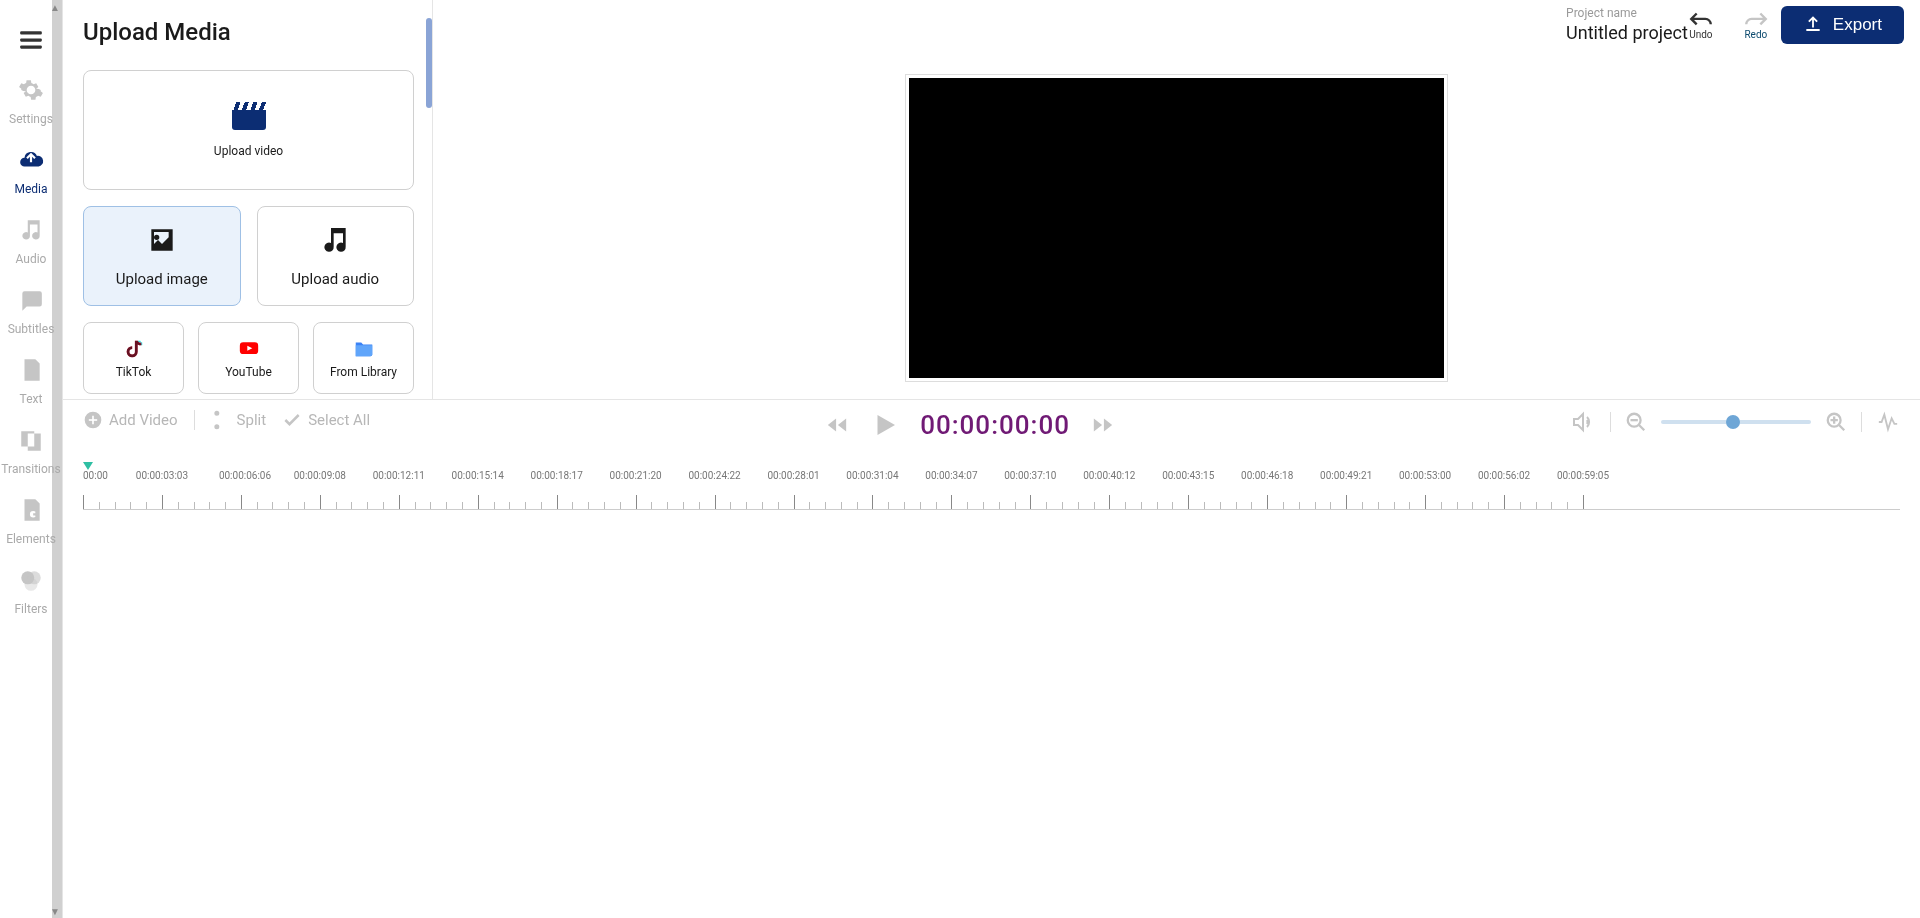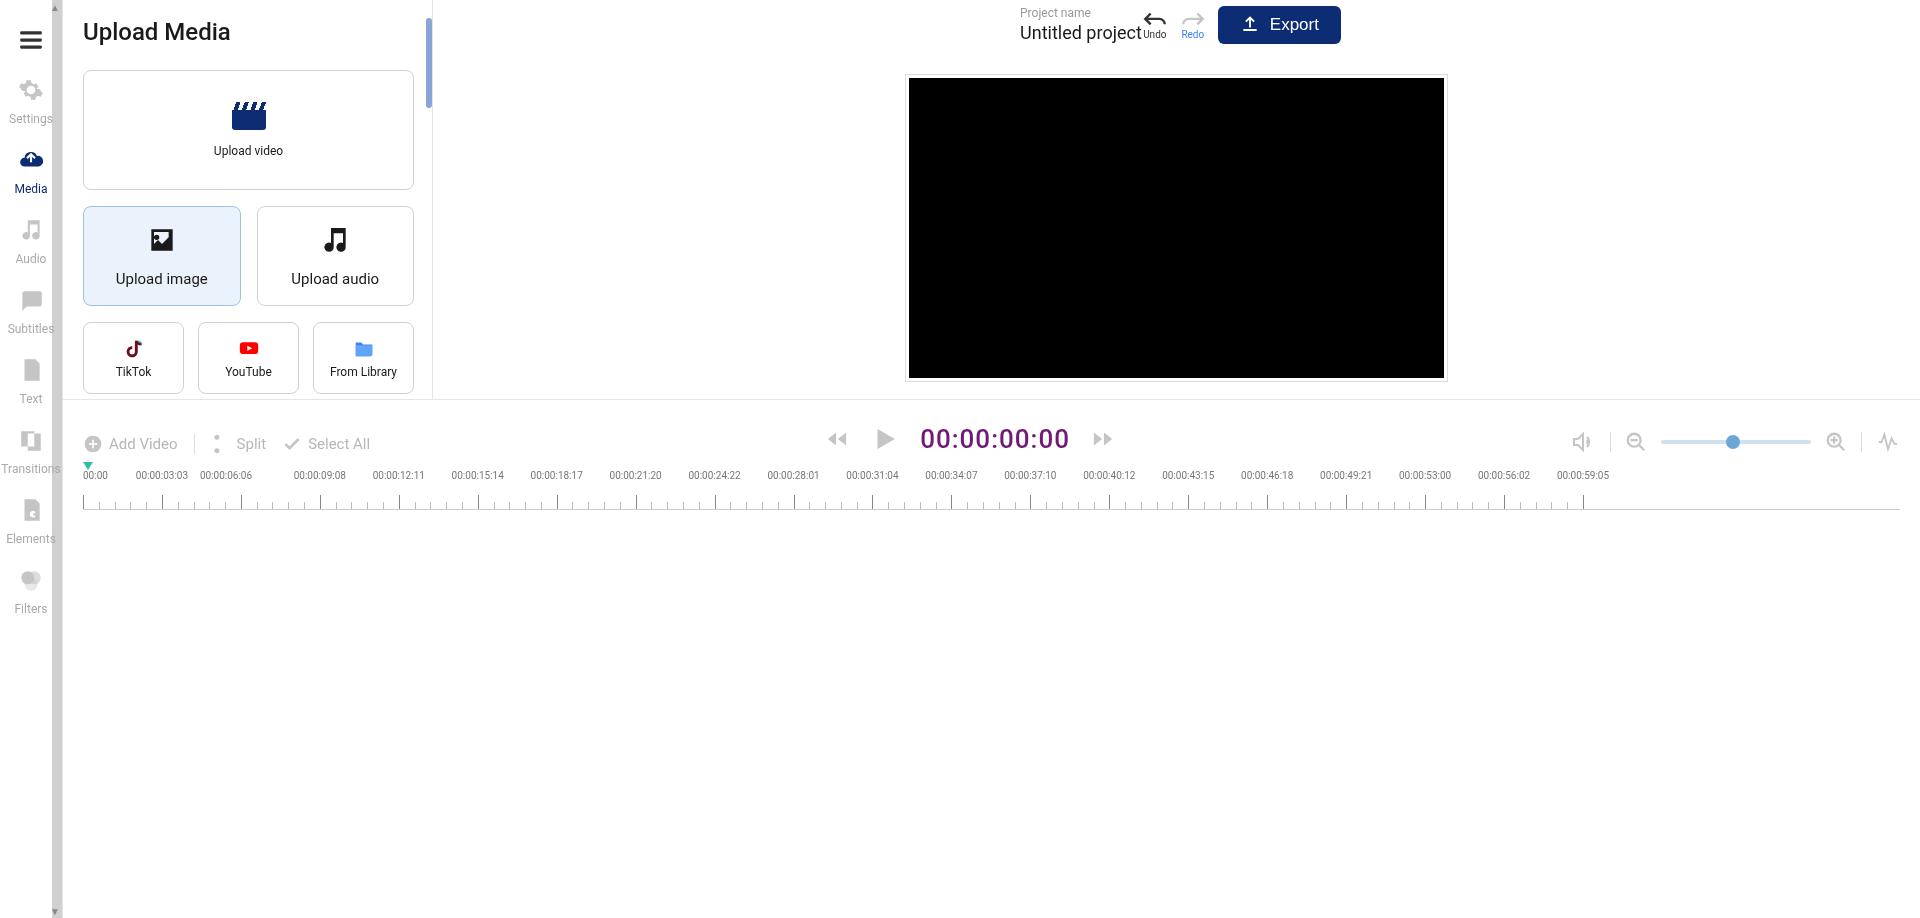--- a/index.html
+++ b/index.html
@@ -27,35 +27,35 @@
 .upload-video .clap::before { content: ""; position: absolute; top: 0; left: 0; right: 0; height: 8px; background: repeating-linear-gradient(110deg,#fff 0 4px,#0c2d73 4px 8px); }
 .upload-video .lbl { font-size: 12px; }
 .grid2 { display: grid; grid-template-columns: 1fr 1fr; gap: 16px; margin-bottom: 16px; }
 .card { border: 1px solid #d0d0d0; border-radius: 8px; height: 100px; display: flex; flex-direction: column; align-items: center; justify-content: center; gap: 10px; cursor: pointer; font-size: 15px; }
 .card.hover { background: #eaf2fb; border-color: #9fc0e5; }
 .card svg { width: 32px; height: 32px; fill: #1a1a1a; }
 .grid3 { display: grid; grid-template-columns: 1fr 1fr 1fr; gap: 14px; }
 .scard { border: 1px solid #d0d0d0; border-radius: 8px; height: 72px; display: flex; flex-direction: column; align-items: center; justify-content: center; gap: 4px; cursor: pointer; font-size: 12px; }
 .scard .ic { width: 24px; height: 24px; display: flex; align-items: center; justify-content: center; }
 .preview { flex: 1; display: flex; flex-direction: column; }
-.preview-header { display: flex; align-items: flex-start; justify-content: center; padding: 6px 16px 0 24px; height: 56px; }
+.preview-header { display: flex; align-items: flex-start; justify-content: flex-end; padding: 6px 16px 0 24px; height: 56px; }
 .proj { display: flex; flex-direction: column; gap: 2px; }
 .proj .lbl { font-size: 12px; color: #9a9a9a; }
 .proj .name { font-size: 18px; color: #1a1a1a; }
 .actions { display: flex; align-items: center; gap: 12px; }
 .ur { display: flex; flex-direction: column; align-items: center; gap: 0; cursor: pointer; font-size: 10px; color: #333; }
-.ur.disabled { color: #3b82f6; }
+.ur.disabled { color: #0c4a6e; margin-left: 17px; }
 .ur svg { width: 26px; height: 18px; fill: none; stroke: #333; stroke-width: 2.2; }
 .ur.disabled svg { stroke: #c5c5c5; }
 .export-btn { background: #0c2d73; color: #fff; border: none; border-radius: 6px; height: 38px; padding: 0 22px; font-size: 17px; font-weight: 500; display: flex; align-items: center; gap: 10px; cursor: pointer; }
 .export-btn svg { width: 20px; height: 20px; fill: none; stroke: #fff; stroke-width: 2.2; }
 .canvas-wrap { flex: 1; display: flex; align-items: center; justify-content: center; }
 .canvas { width: 535px; height: 300px; background: #000; outline: 1px solid #ddd; outline-offset: 3px; }
 .bottom { flex: 1; display: flex; flex-direction: column; padding: 10px 20px 0 20px; }
-.controls { display: flex; align-items: flex-end; height: 44px; gap: 12px; }
+.controls { display: flex; align-items: flex-start; height: 44px; gap: 12px; }
 .ctrl-left { display: flex; align-items: center; gap: 16px; color: #b7b7b7; font-size: 15px; }
 .ctrl-left .item { display: flex; align-items: center; gap: 6px; cursor: pointer; }
 .ctrl-left svg { fill: #c5c5c5; }
 .vdiv { width: 1px; height: 20px; background: #ddd; }
 .ctrl-center { flex: 1; display: flex; align-items: center; justify-content: center; gap: 20px; }
 .ctrl-center svg { fill: #c5c5c5; cursor: pointer; }
 .timecode { font-size: 26px; font-weight: 500; letter-spacing: 1px; color: #701a75; }
 .ctrl-right { display: flex; align-items: center; gap: 14px; }
 .ctrl-right svg { fill: #c5c5c5; cursor: pointer; }
 .zoom-track { width: 150px; height: 4px; background: #cfe0ef; border-radius: 2px; position: relative; }
@@ -306,21 +306,21 @@
           <svg width="24" height="22" viewBox="0 0 24 24">
               <path d="M2 12h3l3-8 4 16 4-12 3 6h3" fill="none" stroke="#c5c5c5" stroke-width="2"></path>
             </svg>
         </div>
       </div>
       <div class="ruler">
         <div class="playhead"></div>
         <div class="ruler-labels" id="ruler-labels">
             <span style="left: 0px;">00:00</span>
             <span style="left: 78.9474px;">00:00:03:03</span>
-            <span style="left: 143px;">00:00:06:06</span>
+            <span style="left: 162px;">00:00:06:06</span>
             <span style="left: 236.842px;">00:00:09:08</span>
             <span style="left: 315.789px;">00:00:12:11</span>
             <span style="left: 394.737px;">00:00:15:14</span>
             <span style="left: 473.684px;">00:00:18:17</span>
             <span style="left: 552.632px;">00:00:21:20</span>
             <span style="left: 631.579px;">00:00:24:22</span>
             <span style="left: 710.526px;">00:00:28:01</span>
             <span style="left: 789.474px;">00:00:31:04</span>
             <span style="left: 868.421px;">00:00:34:07</span>
             <span style="left: 947.368px;">00:00:37:10</span>

